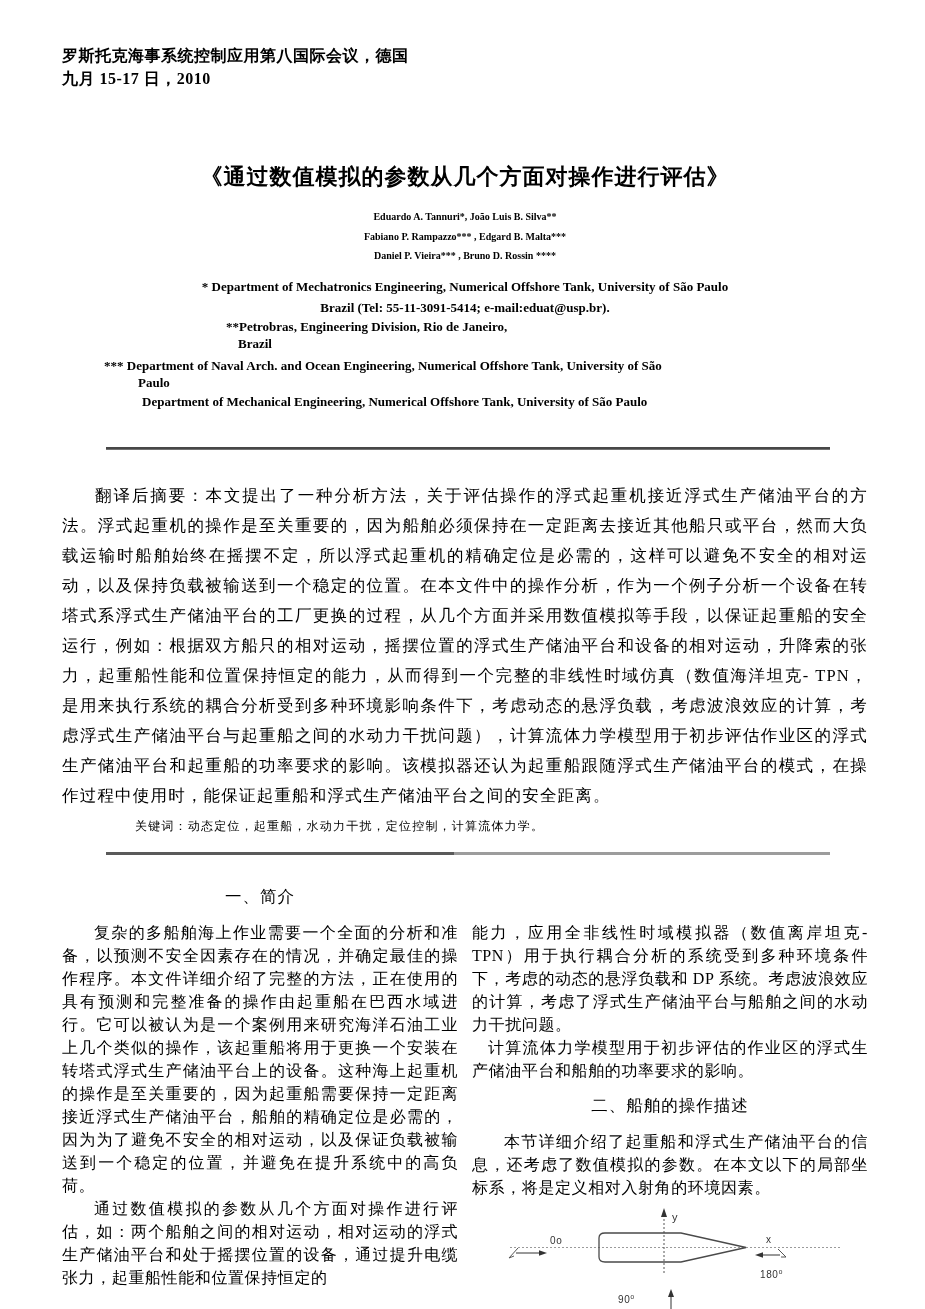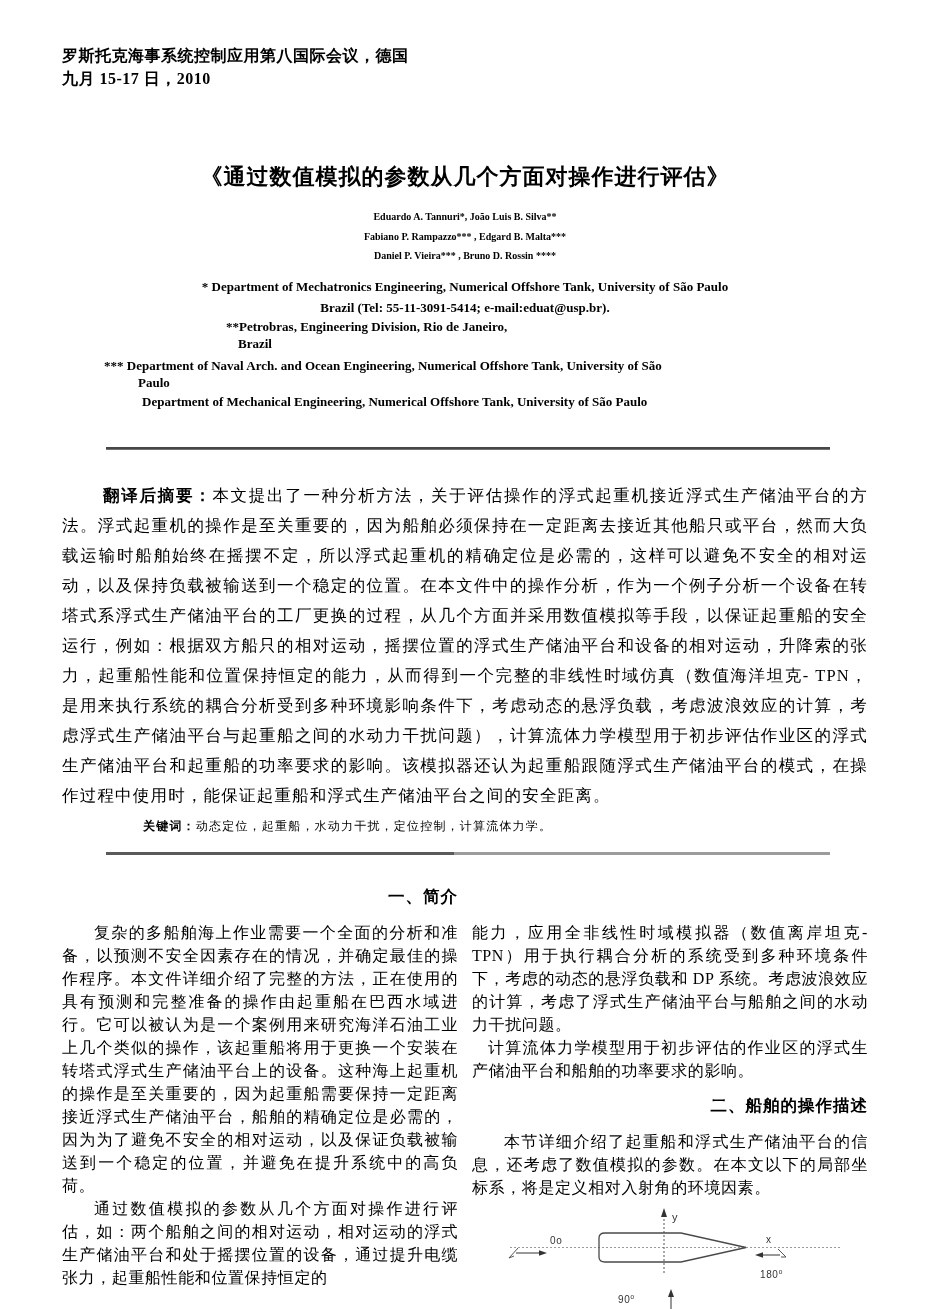--- a/index.html
+++ b/index.html
@@ -44,26 +44,26 @@
   
   .abstract {
     margin: 31px 0 0 0;
     font-size: 16.5px;
     line-height: 30px;
     letter-spacing: 1.2px;
     text-align: justify;
     text-indent: 2em;
   }
   .keywords { margin: 0 0 0 73px; font-size: 12px; line-height: 30px; letter-spacing: 1.2px; }
-  .blabel { font-weight: bold; margin-left: 8px; }
+  .blabel { font-weight: normal; }
   
   .columns { display: flex; margin-top: 30px; }
   .col { width: 396px; font-size: 16px; line-height: 23px; letter-spacing: 0.6px; text-align: justify; }
   .col-left { margin-right: 14px; }
-  .col h2 { font-size: 16.5px; font-weight: bold; margin: 0 0 13px 0; letter-spacing: 1px; text-align: right; }
+  .col h2 { font-size: 16.5px; font-weight: normal; margin: 0 0 13px 0; letter-spacing: 1px; text-align: center; }
   .col p { margin: 0; }
   .indent2 { text-indent: 2em; }
   .indent1 { text-indent: 1em; }
   .col-right { padding-top: 36px; }
   .col-right h2 { margin-top: 12px; margin-bottom: 13px; }
   
   .fig { margin: 6px 0 0 0; text-align: center; }
   .fig svg { display: inline-block; }
   .svg-label { font-family: "Liberation Sans", "DejaVu Sans", sans-serif; fill: #333; }
 </style>

